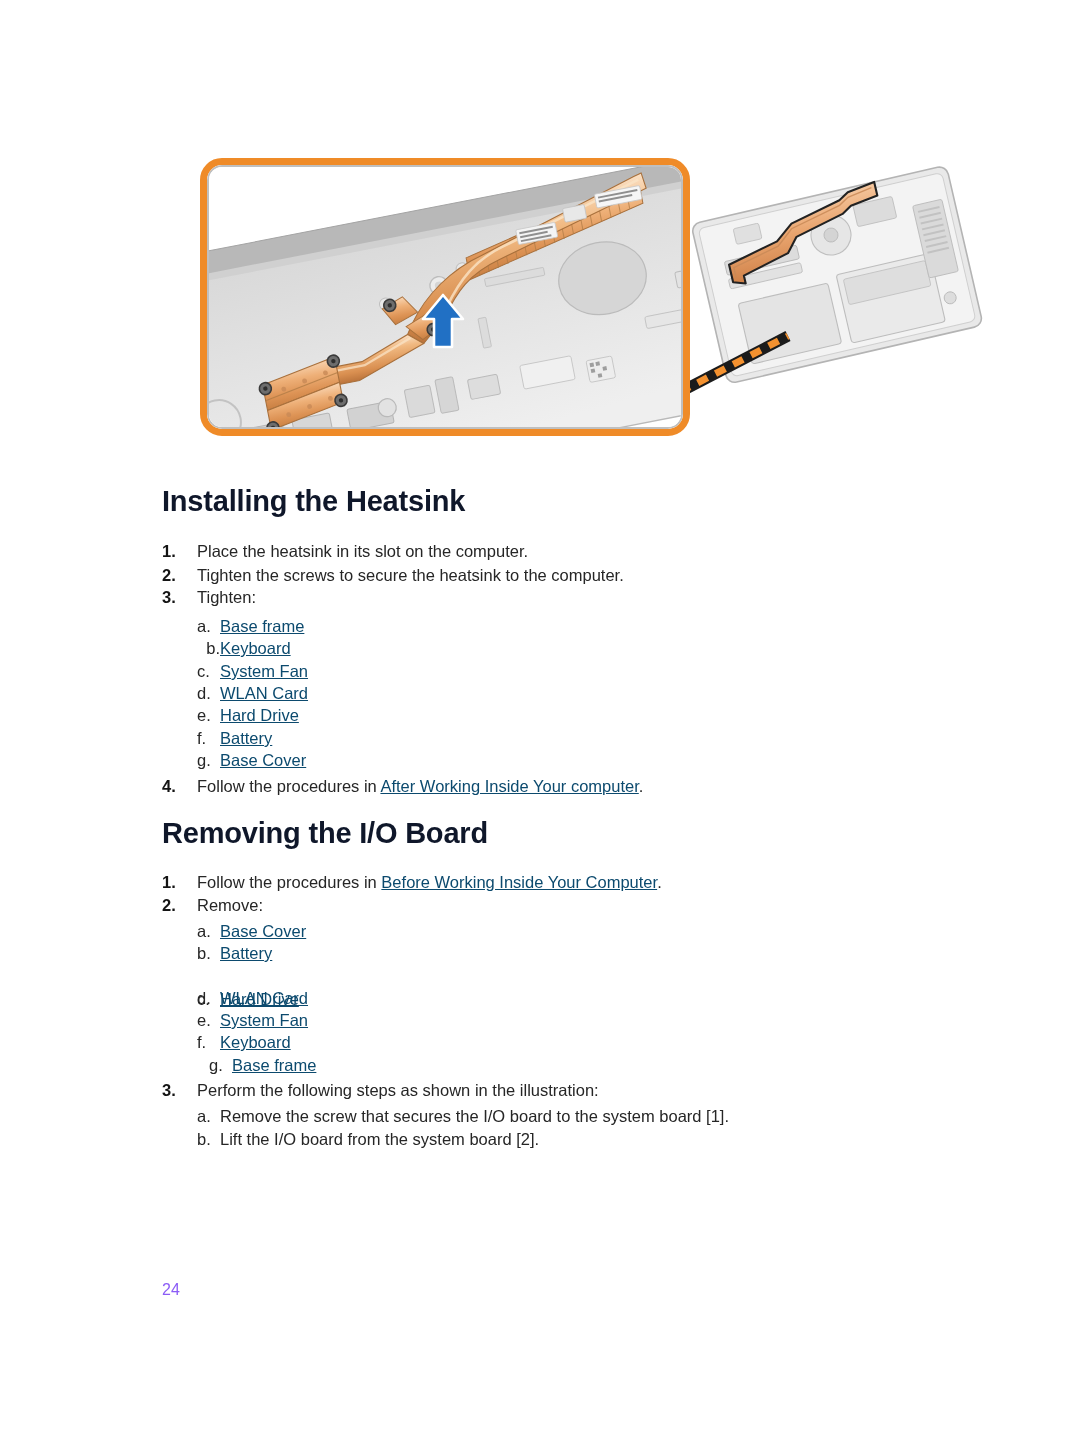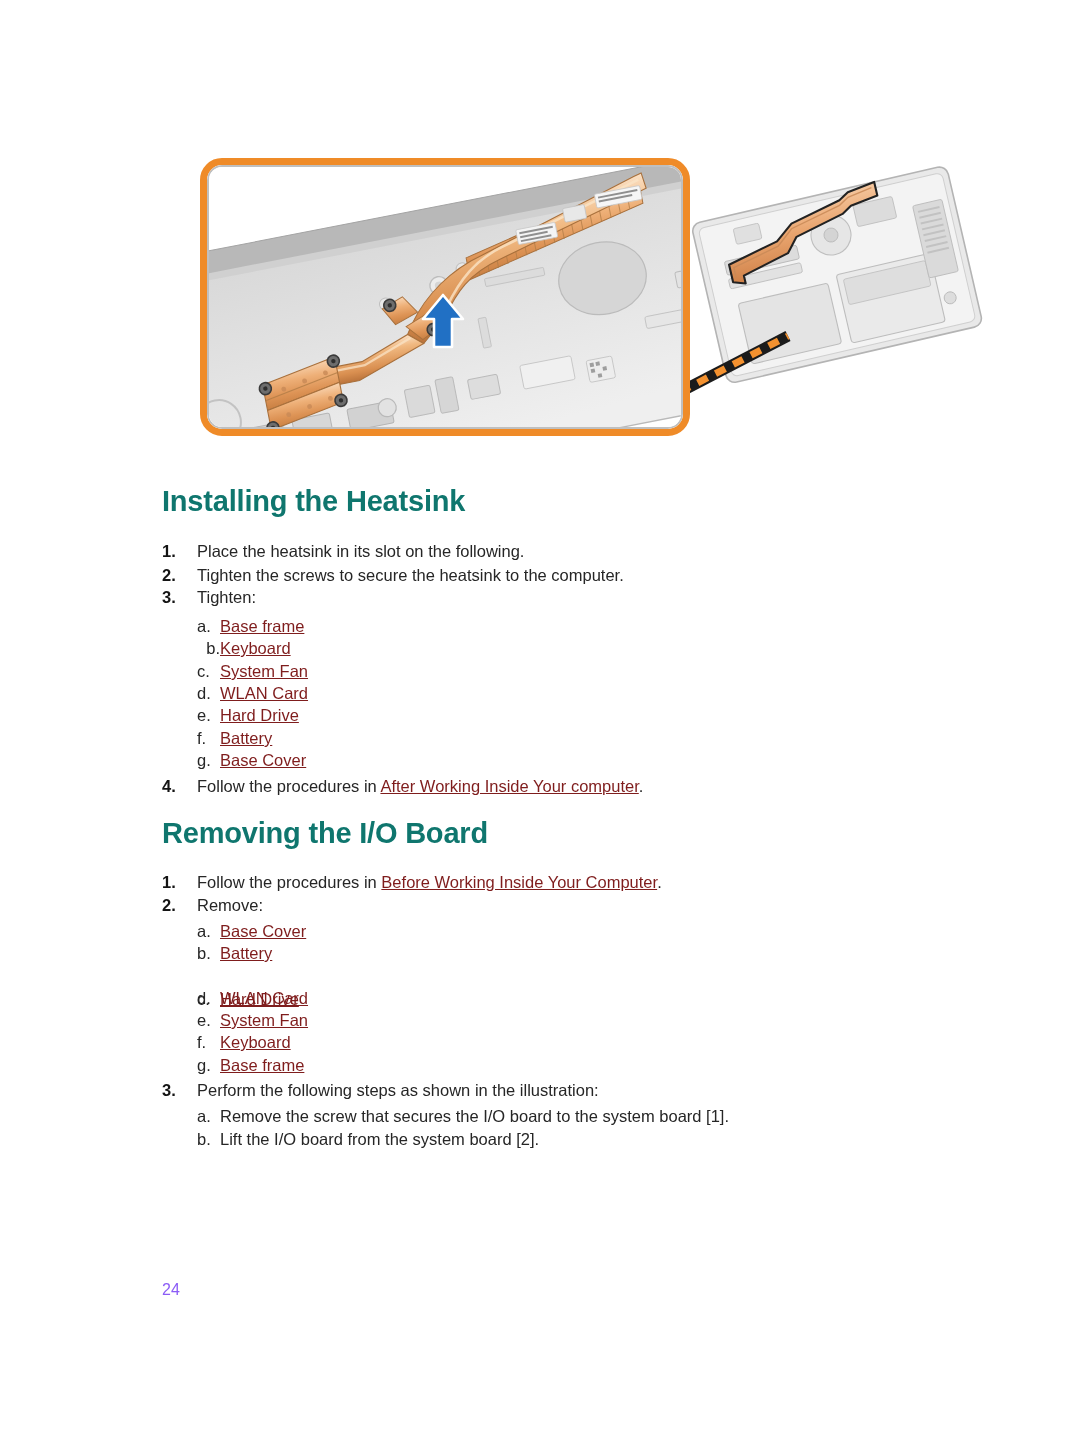--- a/index.html
+++ b/index.html
@@ -76,21 +76,21 @@
     top: 0;
     width: 1080px;
   }
   h2.section-heading {
     position: absolute;
     left: 162px;
     margin: 0;
     font-size: 29px;
     font-weight: 700;
     letter-spacing: -0.2px;
-    color: #0f766e;
+    color: #0f172a;
     white-space: nowrap;
   }
   .step {
     position: absolute;
     left: 162px;
     font-size: 16.5px;
     line-height: 22px;
     color: #262626;
     white-space: nowrap;
   }
@@ -109,21 +109,21 @@
     white-space: nowrap;
   }
   .sub .marker {
     display: inline-block;
     width: 23px;
     font-weight: 400;
     color: #262626;
   }
   a.doclink,
   .doclink {
-    color: #7f1d1d;
+    color: #0c4a6e;
     text-decoration: underline;
     text-underline-offset: 1px;
   }
 
   .page-number {
     position: absolute;
     left: 162px;
     top: 1281px;
     font-size: 16px;
     color: #8b5cf6;
@@ -333,21 +333,21 @@
       </svg>
     </div>
   </div>
 </div>
 
 <div class="content">
 
   <h2 class="section-heading" style="top:485px;">Installing the Heatsink</h2>
 
   <div class="step" style="top:540px;">
-    <span class="marker">1.</span><span>Place the heatsink in its slot on the following.</span>
+    <span class="marker">1.</span><span>Place the heatsink in its slot on the computer.</span>
   </div>
   <div class="step" style="top:564px;">
     <span class="marker">2.</span><span>Tighten the screws to secure the heatsink to the computer.</span>
   </div>
   <div class="step" style="top:586px;">
     <span class="marker">3.</span><span>Tighten:</span>
   </div>
 
   <div class="sub" style="top:615px;">
     <span class="marker">a.</span><a class="doclink" href="#">Base frame</a>
@@ -395,21 +395,21 @@
   </div>
   <div class="sub" style="top:987px;">
     <span class="marker">d.</span><a class="doclink" href="#">WLAN Card</a>
   </div>
   <div class="sub" style="top:1009px;">
     <span class="marker">e.</span><a class="doclink" href="#">System Fan</a>
   </div>
   <div class="sub" style="top:1031px;">
     <span class="marker">f.</span><a class="doclink" href="#">Keyboard</a>
   </div>
-  <div class="sub" style="top:1054px;">
+  <div class="sub" style="top:1054px;margin-left:12px;">
     <span class="marker">g.</span><a class="doclink" href="#">Base frame</a>
   </div>
 
   <div class="step" style="top:1079px;">
     <span class="marker">3.</span><span>Perform the following steps as shown in the illustration:</span>
   </div>
 
   <div class="sub" style="top:1105px;">
     <span class="marker">a.</span><span>Remove the screw that secures the I/O board to the system board [1].</span>
   </div>

